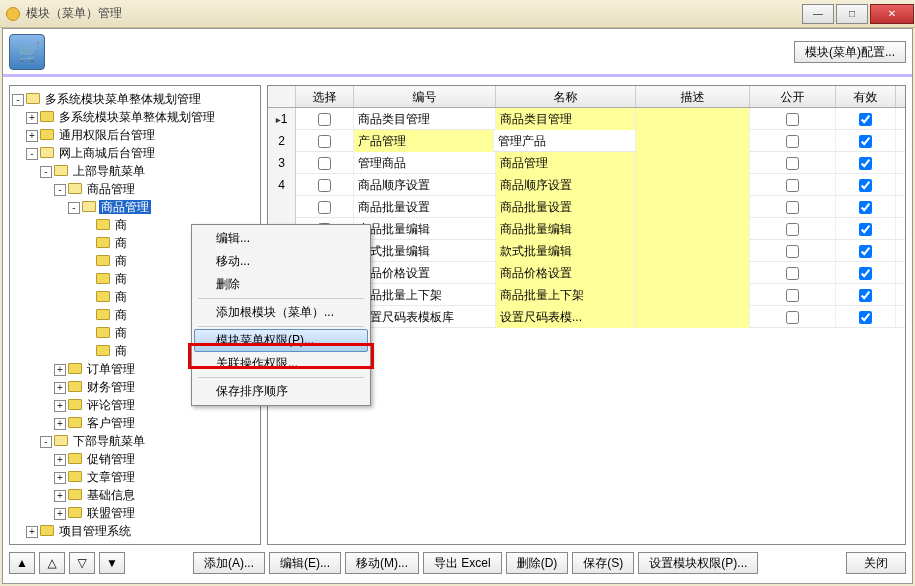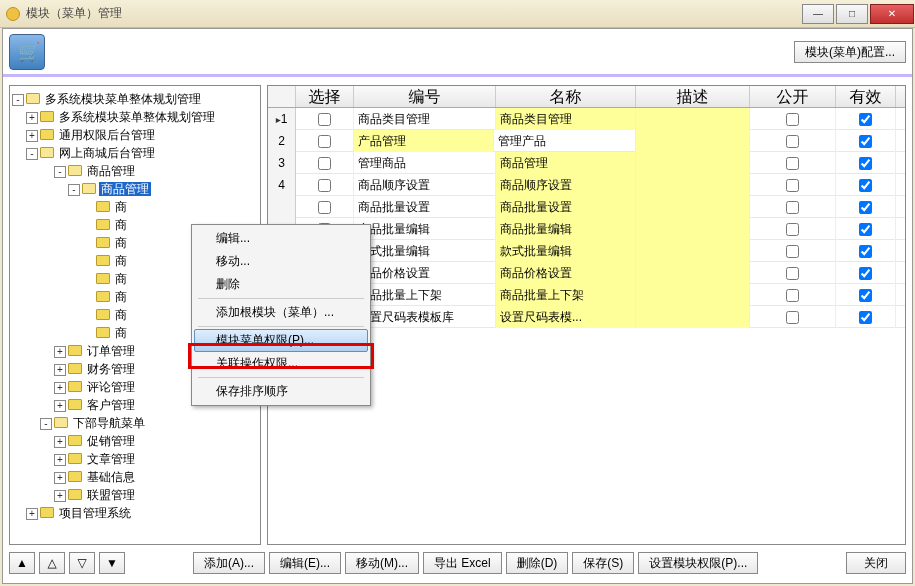--- a/index.html
+++ b/index.html
@@ -32,21 +32,21 @@
 .tree-indent { display:inline-block; width:14px; }
 .tree-toggle { display:inline-block; width:12px; height:12px; border:1px solid #888; text-align:center; line-height:10px; font-size:10px; margin-right:2px; cursor:pointer; background:#fff; color:#333; }
 .tree-toggle.empty { border:none; }
 .folder-icon { display:inline-block; width:14px; height:11px; background:#F3D95A; border:1px solid #B89A2E; margin-right:3px; vertical-align:-1px; border-radius:1px; }
 .folder-icon.open { background:#F8E896; }
 .tree-label { padding:0 2px; }
 .tree-label.selected { background:#1E66C8; color:#fff; }
 
 
 .grid-header { display:flex; background:linear-gradient(#fafafa,#e8e8e8); border-bottom:1px solid #aaa; height:22px; }
-.gh-cell { border-right:1px solid #ccc; text-align:center; line-height:22px; font-size:16px; }
+.gh-cell { border-right:1px solid #ccc; text-align:center; line-height:22px; font-size:12px; }
 .grid-body { overflow:auto; }
 .grid-row { display:flex; height:22px; border-bottom:1px solid #e8e8e8; align-items:center; }
 .gc { border-right:1px solid #eee; height:22px; line-height:22px; padding:0 4px; overflow:hidden; white-space:nowrap; }
 .col-rowhead { width:28px; text-align:center; background:#f4f4f4; border-right:1px solid #ccc; }
 .col-select { width:58px; text-align:center; }
 .col-code { width:142px; }
 .col-name { width:140px; background:#FFFF99; }
 .col-desc { width:114px; background:#FFFF99; }
 .col-public { width:86px; text-align:center; }
 .col-valid { width:60px; text-align:center; }
@@ -88,20 +88,21 @@
   </div>
 
   <div class="content">
 
     <div class="tree-panel">
       <div class="tree">
         <div class="tree-node"><span class="tree-toggle">-</span><span class="folder-icon open"></span><span class="tree-label">多系统模块菜单整体规划管理</span></div>
         <div class="tree-node"><span class="tree-indent"></span><span class="tree-toggle">+</span><span class="folder-icon"></span><span class="tree-label">多系统模块菜单整体规划管理</span></div>
         <div class="tree-node"><span class="tree-indent"></span><span class="tree-toggle">+</span><span class="folder-icon"></span><span class="tree-label">通用权限后台管理</span></div>
         <div class="tree-node"><span class="tree-indent"></span><span class="tree-toggle">-</span><span class="folder-icon open"></span><span class="tree-label">网上商城后台管理</span></div>
+        <div class="tree-node"><span class="tree-indent"></span><span class="tree-indent"></span><span class="tree-toggle">-</span><span class="folder-icon open"></span><span class="tree-label">上部导航菜单</span></div>
         <div class="tree-node"><span class="tree-indent"></span><span class="tree-indent"></span><span class="tree-indent"></span><span class="tree-toggle">-</span><span class="folder-icon open"></span><span class="tree-label">商品管理</span></div>
         <div class="tree-node"><span class="tree-indent"></span><span class="tree-indent"></span><span class="tree-indent"></span><span class="tree-indent"></span><span class="tree-toggle">-</span><span class="folder-icon open"></span><span class="tree-label selected">商品管理</span></div>
         <div class="tree-node"><span class="tree-indent"></span><span class="tree-indent"></span><span class="tree-indent"></span><span class="tree-indent"></span><span class="tree-indent"></span><span class="tree-toggle empty"></span><span class="folder-icon"></span><span class="tree-label">商</span></div>
         <div class="tree-node"><span class="tree-indent"></span><span class="tree-indent"></span><span class="tree-indent"></span><span class="tree-indent"></span><span class="tree-indent"></span><span class="tree-toggle empty"></span><span class="folder-icon"></span><span class="tree-label">商</span></div>
         <div class="tree-node"><span class="tree-indent"></span><span class="tree-indent"></span><span class="tree-indent"></span><span class="tree-indent"></span><span class="tree-indent"></span><span class="tree-toggle empty"></span><span class="folder-icon"></span><span class="tree-label">商</span></div>
         <div class="tree-node"><span class="tree-indent"></span><span class="tree-indent"></span><span class="tree-indent"></span><span class="tree-indent"></span><span class="tree-indent"></span><span class="tree-toggle empty"></span><span class="folder-icon"></span><span class="tree-label">商</span></div>
         <div class="tree-node"><span class="tree-indent"></span><span class="tree-indent"></span><span class="tree-indent"></span><span class="tree-indent"></span><span class="tree-indent"></span><span class="tree-toggle empty"></span><span class="folder-icon"></span><span class="tree-label">商</span></div>
         <div class="tree-node"><span class="tree-indent"></span><span class="tree-indent"></span><span class="tree-indent"></span><span class="tree-indent"></span><span class="tree-indent"></span><span class="tree-toggle empty"></span><span class="folder-icon"></span><span class="tree-label">商</span></div>
         <div class="tree-node"><span class="tree-indent"></span><span class="tree-indent"></span><span class="tree-indent"></span><span class="tree-indent"></span><span class="tree-indent"></span><span class="tree-toggle empty"></span><span class="folder-icon"></span><span class="tree-label">商</span></div>
         <div class="tree-node"><span class="tree-indent"></span><span class="tree-indent"></span><span class="tree-indent"></span><span class="tree-indent"></span><span class="tree-indent"></span><span class="tree-toggle empty"></span><span class="folder-icon"></span><span class="tree-label">商</span></div>

